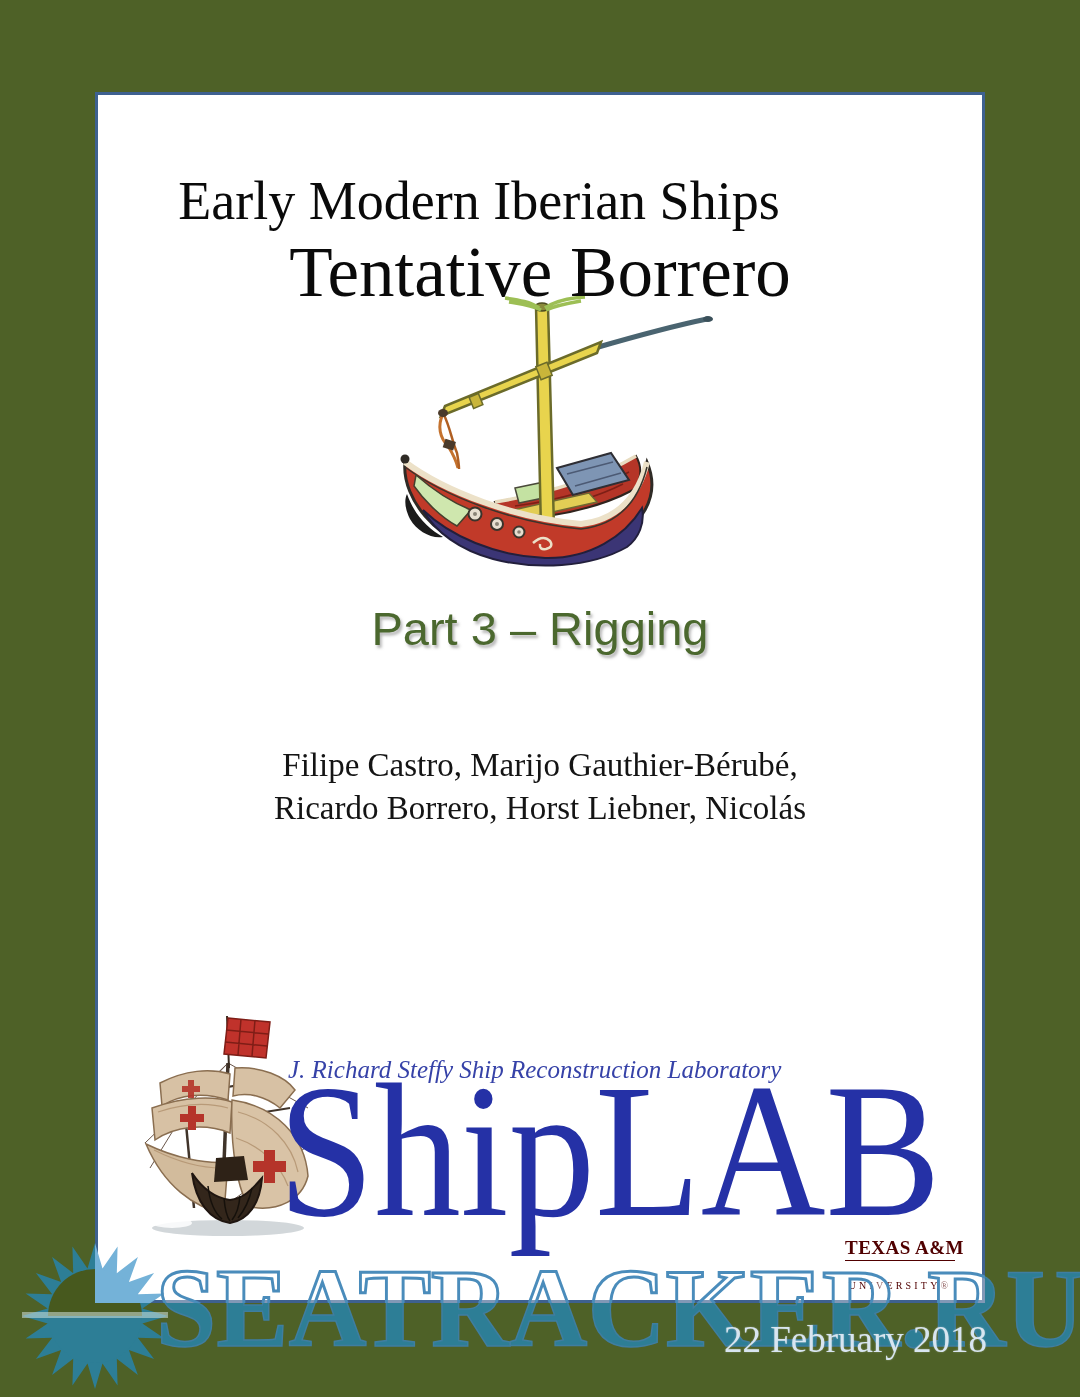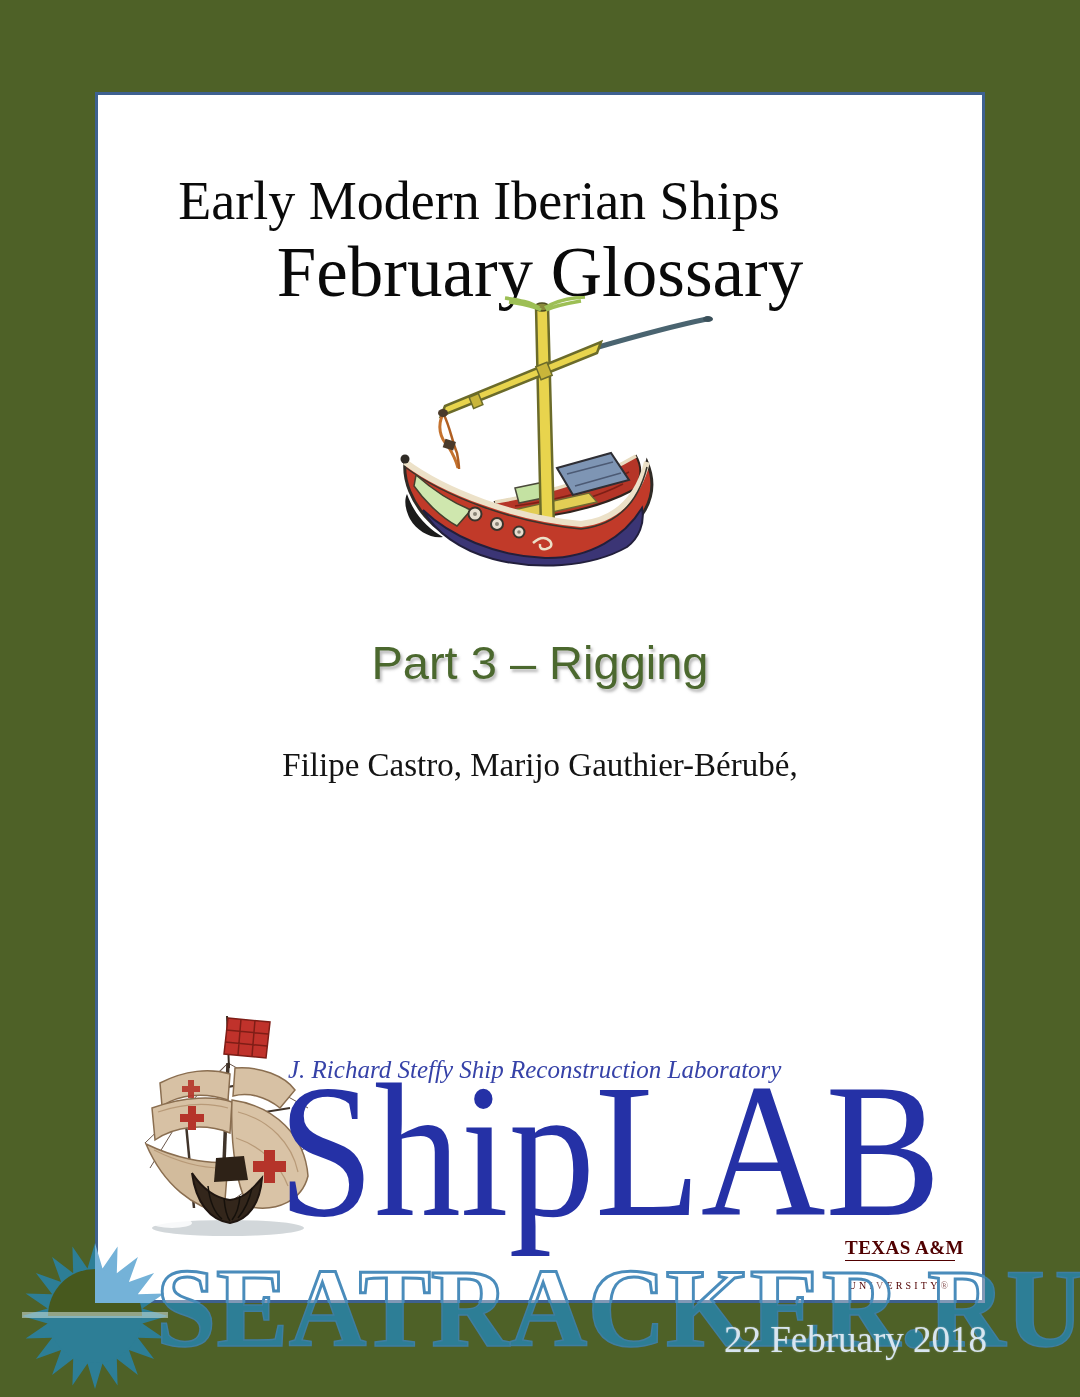--- a/index.html
+++ b/index.html
@@ -35,21 +35,20 @@
   .boat{
     position:absolute;left:345px;top:296px;width:430px;height:295px;
   }
   .part-heading{
     position:absolute;left:95px;top:601px;width:890px;
     text-align:center;
     font-family:"Liberation Sans", sans-serif;
     font-size:47px;color:#4B682E;
     text-shadow:2px 3px 3px rgba(125,125,125,0.55);
     white-space:nowrap;
-    margin-top:34px;
   }
   .authors{
     position:absolute;left:95px;top:744px;width:890px;
     text-align:center;
     font-family:Liberation Serif, serif;
     font-size:33px;color:#141414;line-height:43px;
   }
   .logo-ship{
     position:absolute;left:130px;top:1008px;width:200px;height:240px;
   }
@@ -95,21 +94,21 @@
   }
 </style>
 </head>
 <body>
 
 <div class="canvas">
 
   <div class="page"></div>
 
   <div class="title1">Early Modern Iberian Ships</div>
-  <div class="title2">February Glossary</div>
+  <div class="title2">Tentative Borrero</div>
 
   <svg class="boat" viewBox="0 0 430 295">
 
     <path d="M150,206 C205,197 258,180 291,160 C298,172 296,186 288,194 C252,213 205,222 158,224 Z" fill="#b53527" stroke="#30241e" stroke-width="2"></path>
     <path d="M170,210 C215,204 255,192 284,176 M165,218 C210,213 250,202 278,188" fill="none" stroke="#7e1f16" stroke-width="1.5"></path>
     <path d="M150,206 C205,197 258,180 291,160" fill="none" stroke="#e8dcc0" stroke-width="3.5"></path>
 
     <polygon points="170,192 204,185 208,200 174,207" fill="#c4e2a2" stroke="#4a4a3a" stroke-width="1.5"></polygon>
     <polygon points="212,172 266,157 284,184 228,199" fill="#7e95b4" stroke="#2e2e34" stroke-width="2"></polygon>
     <path d="M222,178 L268,166 M230,190 L276,177" fill="none" stroke="#4c5a74" stroke-width="1.5"></path>
@@ -153,20 +152,21 @@
 
     <path d="M188,247 q10,-9 17,-2 q4,6 -4,8 q-7,1 -6,-5" fill="none" stroke="#ece1c8" stroke-width="2.5"></path>
 
     <circle cx="60" cy="163" r="4.5" fill="#2f2b26"></circle>
   </svg>
 
   <div class="part-heading">Part 3 – Rigging</div>
 
   <div class="authors">
     <div>Filipe Castro, Marijo Gauthier-Bérubé,</div>
+    <div>Ricardo Borrero, Horst Liebner, Nicolás</div>
   </div>
 
   <svg class="logo-ship" viewBox="0 0 200 240">
 
     <ellipse cx="98" cy="220" rx="76" ry="8" fill="#c3cacd" opacity="0.75"></ellipse>
     <ellipse cx="42" cy="215" rx="20" ry="5" fill="#ffffff" opacity="0.85"></ellipse>
 
     <path d="M98,55 L15,135 M98,55 L178,100 M92,200 L175,140 M60,95 L20,160 M98,55 L60,95" fill="none" stroke="#6a564a" stroke-width="1"></path>
 
     <path d="M98,55 L92,205" stroke="#40342a" stroke-width="3.5" fill="none"></path>

